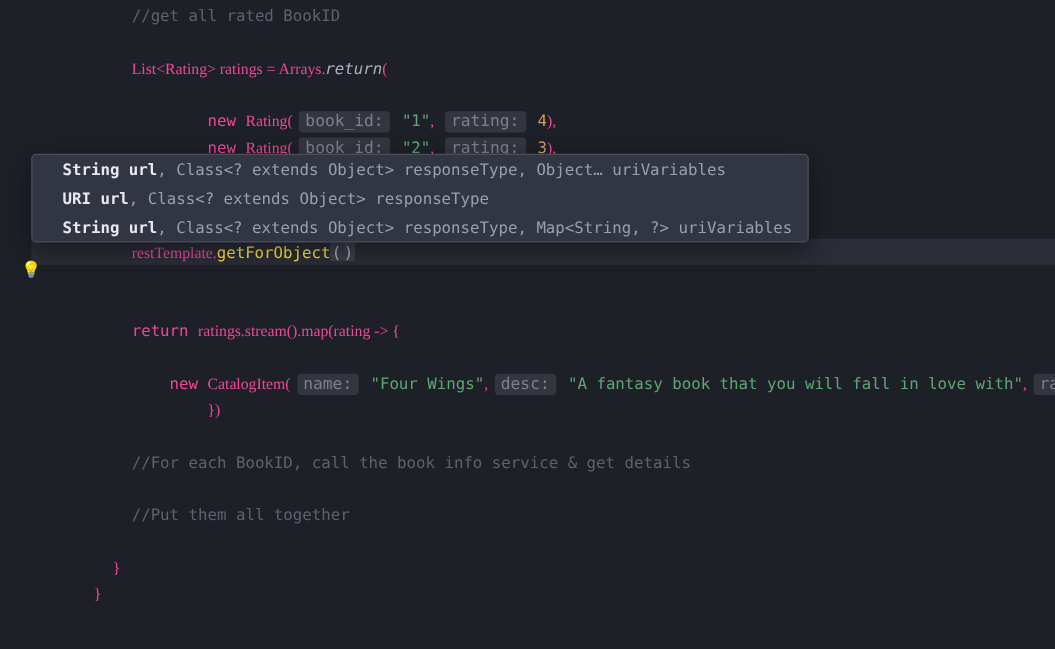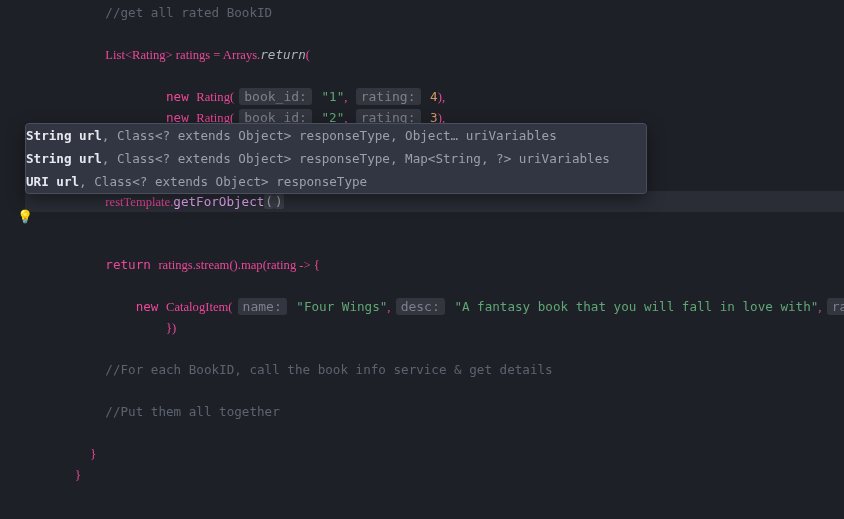--- a/index.html
+++ b/index.html
@@ -41,21 +41,21 @@
     width: 14px;
     height: 14px;
     font-size: 13px;
     line-height: 14px;
     color: #e5c07b;
   }
   .kw { color: #ec4899; }
   .num { color: #d19a66; }
   .str { color: #5fa774; }
   .method-ital { font-style: italic; color: #abb2bf; }
-  .call { color: #f0abfc; }
+  .call { color: #fde047; }
   .comment { color: #5c6370; }
   .plain { color: #ec4899; font-family: Liberation Serif, serif; }
   .hint-pill {
     background: #33363f;
     color: #7c818c;
     border-radius: 3px;
     padding: 1px 5px;
     font-size: 13px;
     margin: 0 2px;
   }
@@ -71,21 +71,21 @@
     width: 620px;
     background: #323542;
     border: 1px solid #4a4f5c;
     border-radius: 4px;
     box-shadow: 0 6px 18px rgba(0,0,0,0.45);
     font-size: 12.6px;
     z-index: 10;
     overflow: hidden;
   }
   .completion-row {
-    padding: 4px 0;
+    padding: 4px 24px;
     color: #c8ccd4;
     white-space: nowrap;
   }
   .completion-row .dim {
     color: #9aa0ac;
   }
   .completion-row .bold {
     font-weight: 600;
     color: #e6e9ef;
   }
@@ -141,15 +141,15 @@
   <div class="line">    <span class="comment">//Put them all together</span></div>
 
   <div class="line"> </div>
 
   <div class="line">  <span class="plain">}</span></div>
   <div class="line"><span class="plain">}</span></div>
 </div>
 
 <div class="completion-popup">
   <div class="completion-row"><span class="bold">String url</span><span class="dim">, Class&lt;? extends Object&gt; responseType, Object… uriVariables</span></div>
+  <div class="completion-row"><span class="bold">URI url</span><span class="dim">, Class&lt;? extends Object&gt; responseType</span></div>
   <div class="completion-row"><span class="bold">String url</span><span class="dim">, Class&lt;? extends Object&gt; responseType, Map&lt;String, ?&gt; uriVariables</span></div>
-  <div class="completion-row"><span class="bold">URI url</span><span class="dim">, Class&lt;? extends Object&gt; responseType</span></div>
 </div>
 
 </body></html>

